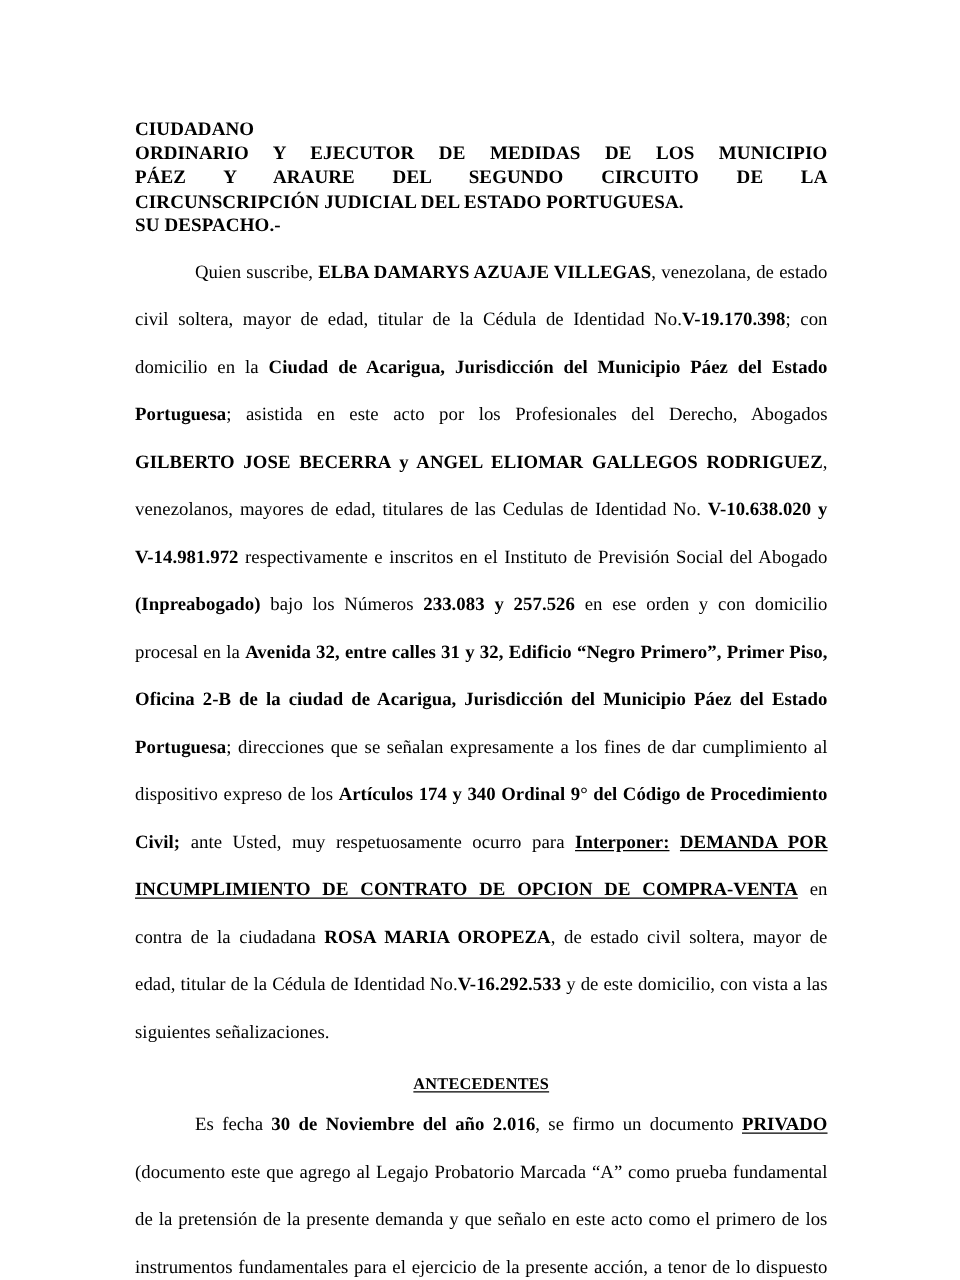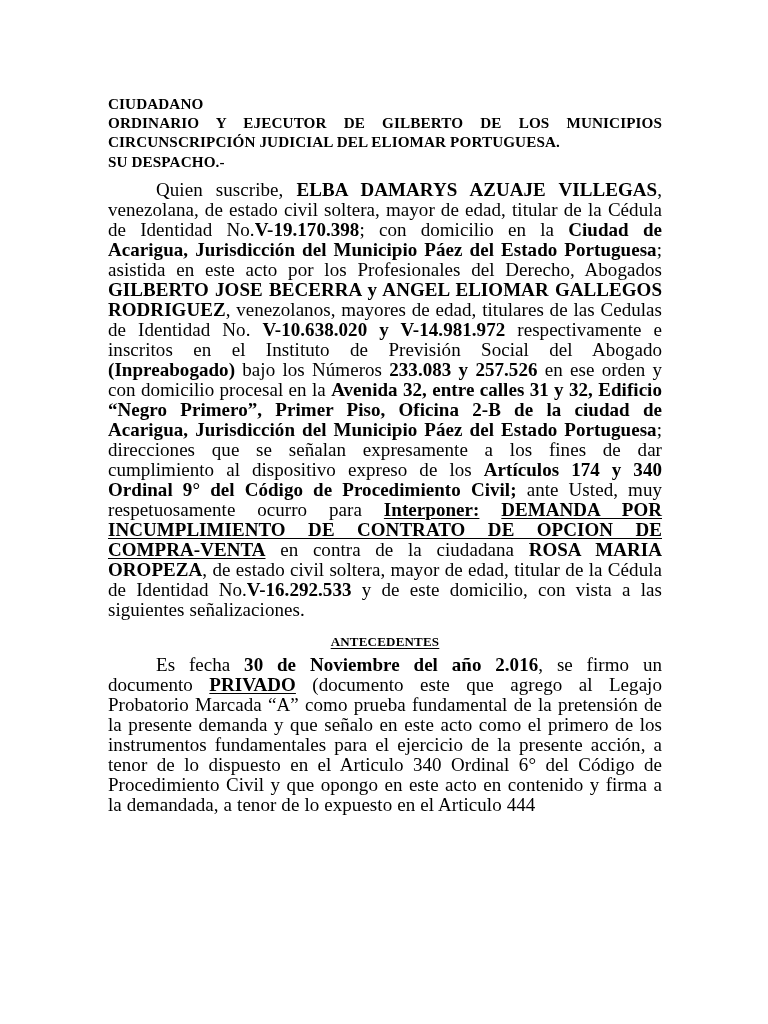--- a/index.html
+++ b/index.html
@@ -43,22 +43,22 @@
     text-align: justify;
     text-align-last: justify;
   }
   .addressee .ln.flush {
     text-align-last: left;
   }
 
   
   p.para {
     margin: 0;
-    font-size: 19px;
-    line-height: 20px;
+    font-size: 15px;
+    line-height: 38px;
     text-align: justify;
     text-align-last: left;
     letter-spacing: 0.05px;
     word-spacing: 0.2px;
   }
   p.para.indent {
     text-indent: 48px;
   }
   p.gap-before {
     margin-top: 9px;
@@ -87,22 +87,23 @@
   }
 </style>
 </head>
 <body>
 
 <div class="page">
   <div class="doc-body">
 
     <div class="addressee">
       <span class="ln flush">CIUDADANO</span>
-      <span class="ln">ORDINARIO Y EJECUTOR DE GILBERTO DE LOS MUNICIPIOS</span>
-      <span class="ln flush">CIRCUNSCRIPCIÓN JUDICIAL DEL ELIOMAR PORTUGUESA.</span>
+      <span class="ln">ORDINARIO Y EJECUTOR DE MEDIDAS DE LOS MUNICIPIO</span>
+      <span class="ln">PÁEZ Y ARAURE DEL SEGUNDO CIRCUITO DE LA</span>
+      <span class="ln flush">CIRCUNSCRIPCIÓN JUDICIAL DEL ESTADO PORTUGUESA.</span>
       <span class="ln flush">SU DESPACHO.-</span>
     </div>
 
     <p class="para indent gap-before"><span>Quien suscribe, </span><span class="b">ELBA DAMARYS AZUAJE VILLEGAS</span><span>, venezolana, de estado civil soltera, mayor de edad, titular de la Cédula de Identidad No.</span><span class="b">V-19.170.398</span><span>; con domicilio en la </span><span class="b">Ciudad de Acarigua, Jurisdicción del Municipio Páez del Estado Portuguesa</span><span>; asistida en este acto por los Profesionales del Derecho, Abogados </span><span class="b">GILBERTO JOSE BECERRA</span><span class="b"> y </span><span class="b">ANGEL ELIOMAR GALLEGOS RODRIGUEZ</span><span>, venezolanos, mayores de edad, titulares de las Cedulas de Identidad No. </span><span class="b">V-10.638.020</span><span class="b"> y </span><span class="b">V-14.981.972</span><span> respectivamente e  inscritos en el Instituto de Previsión Social del Abogado </span><span class="b">(Inpreabogado)</span><span> bajo los Números </span><span class="b">233.083</span><span class="b"> y </span><span class="b">257.526</span><span> en ese orden y con domicilio procesal en  la </span><span class="b">Avenida 32, entre calles 31 y 32,  Edificio “Negro Primero”, Primer Piso, Oficina 2-B de la ciudad de  Acarigua, Jurisdicción del Municipio Páez  del Estado Portuguesa</span><span>; direcciones que se señalan expresamente a los fines de dar cumplimiento al dispositivo expreso de los </span><span class="b">Artículos 174  y 340 Ordinal 9°  del  Código de Procedimiento   Civil;</span><span>  ante Usted, muy respetuosamente ocurro para </span><span class="bu">Interponer:</span><span> </span><span class="bu">DEMANDA POR INCUMPLIMIENTO DE CONTRATO DE OPCION DE COMPRA-VENTA</span><span> en contra de la ciudadana </span><span class="b">ROSA MARIA OROPEZA</span><span>, de estado civil soltera, mayor de edad, titular de la Cédula de Identidad No.</span><span class="b">V-16.292.533</span><span> y de este domicilio, con vista a las siguientes señalizaciones.</span></p>
 
     <p class="section-heading gap-before">ANTECEDENTES</p>
 
     <p class="para indent"><span>Es fecha </span><span class="b">30 de Noviembre del año 2.016</span><span>, se firmo un documento </span><span class="bu">PRIVADO</span><span> (documento este que agrego al Legajo Probatorio Marcada “A” como prueba fundamental de la pretensión de la presente demanda y que señalo en este acto como el primero de los instrumentos fundamentales para el ejercicio de la presente acción, a tenor de lo dispuesto en el Articulo 340 Ordinal 6° del Código de Procedimiento Civil y que opongo en este acto en contenido y firma a la demandada, a tenor de lo expuesto en el Articulo 444</span></p>
 
   </div>

